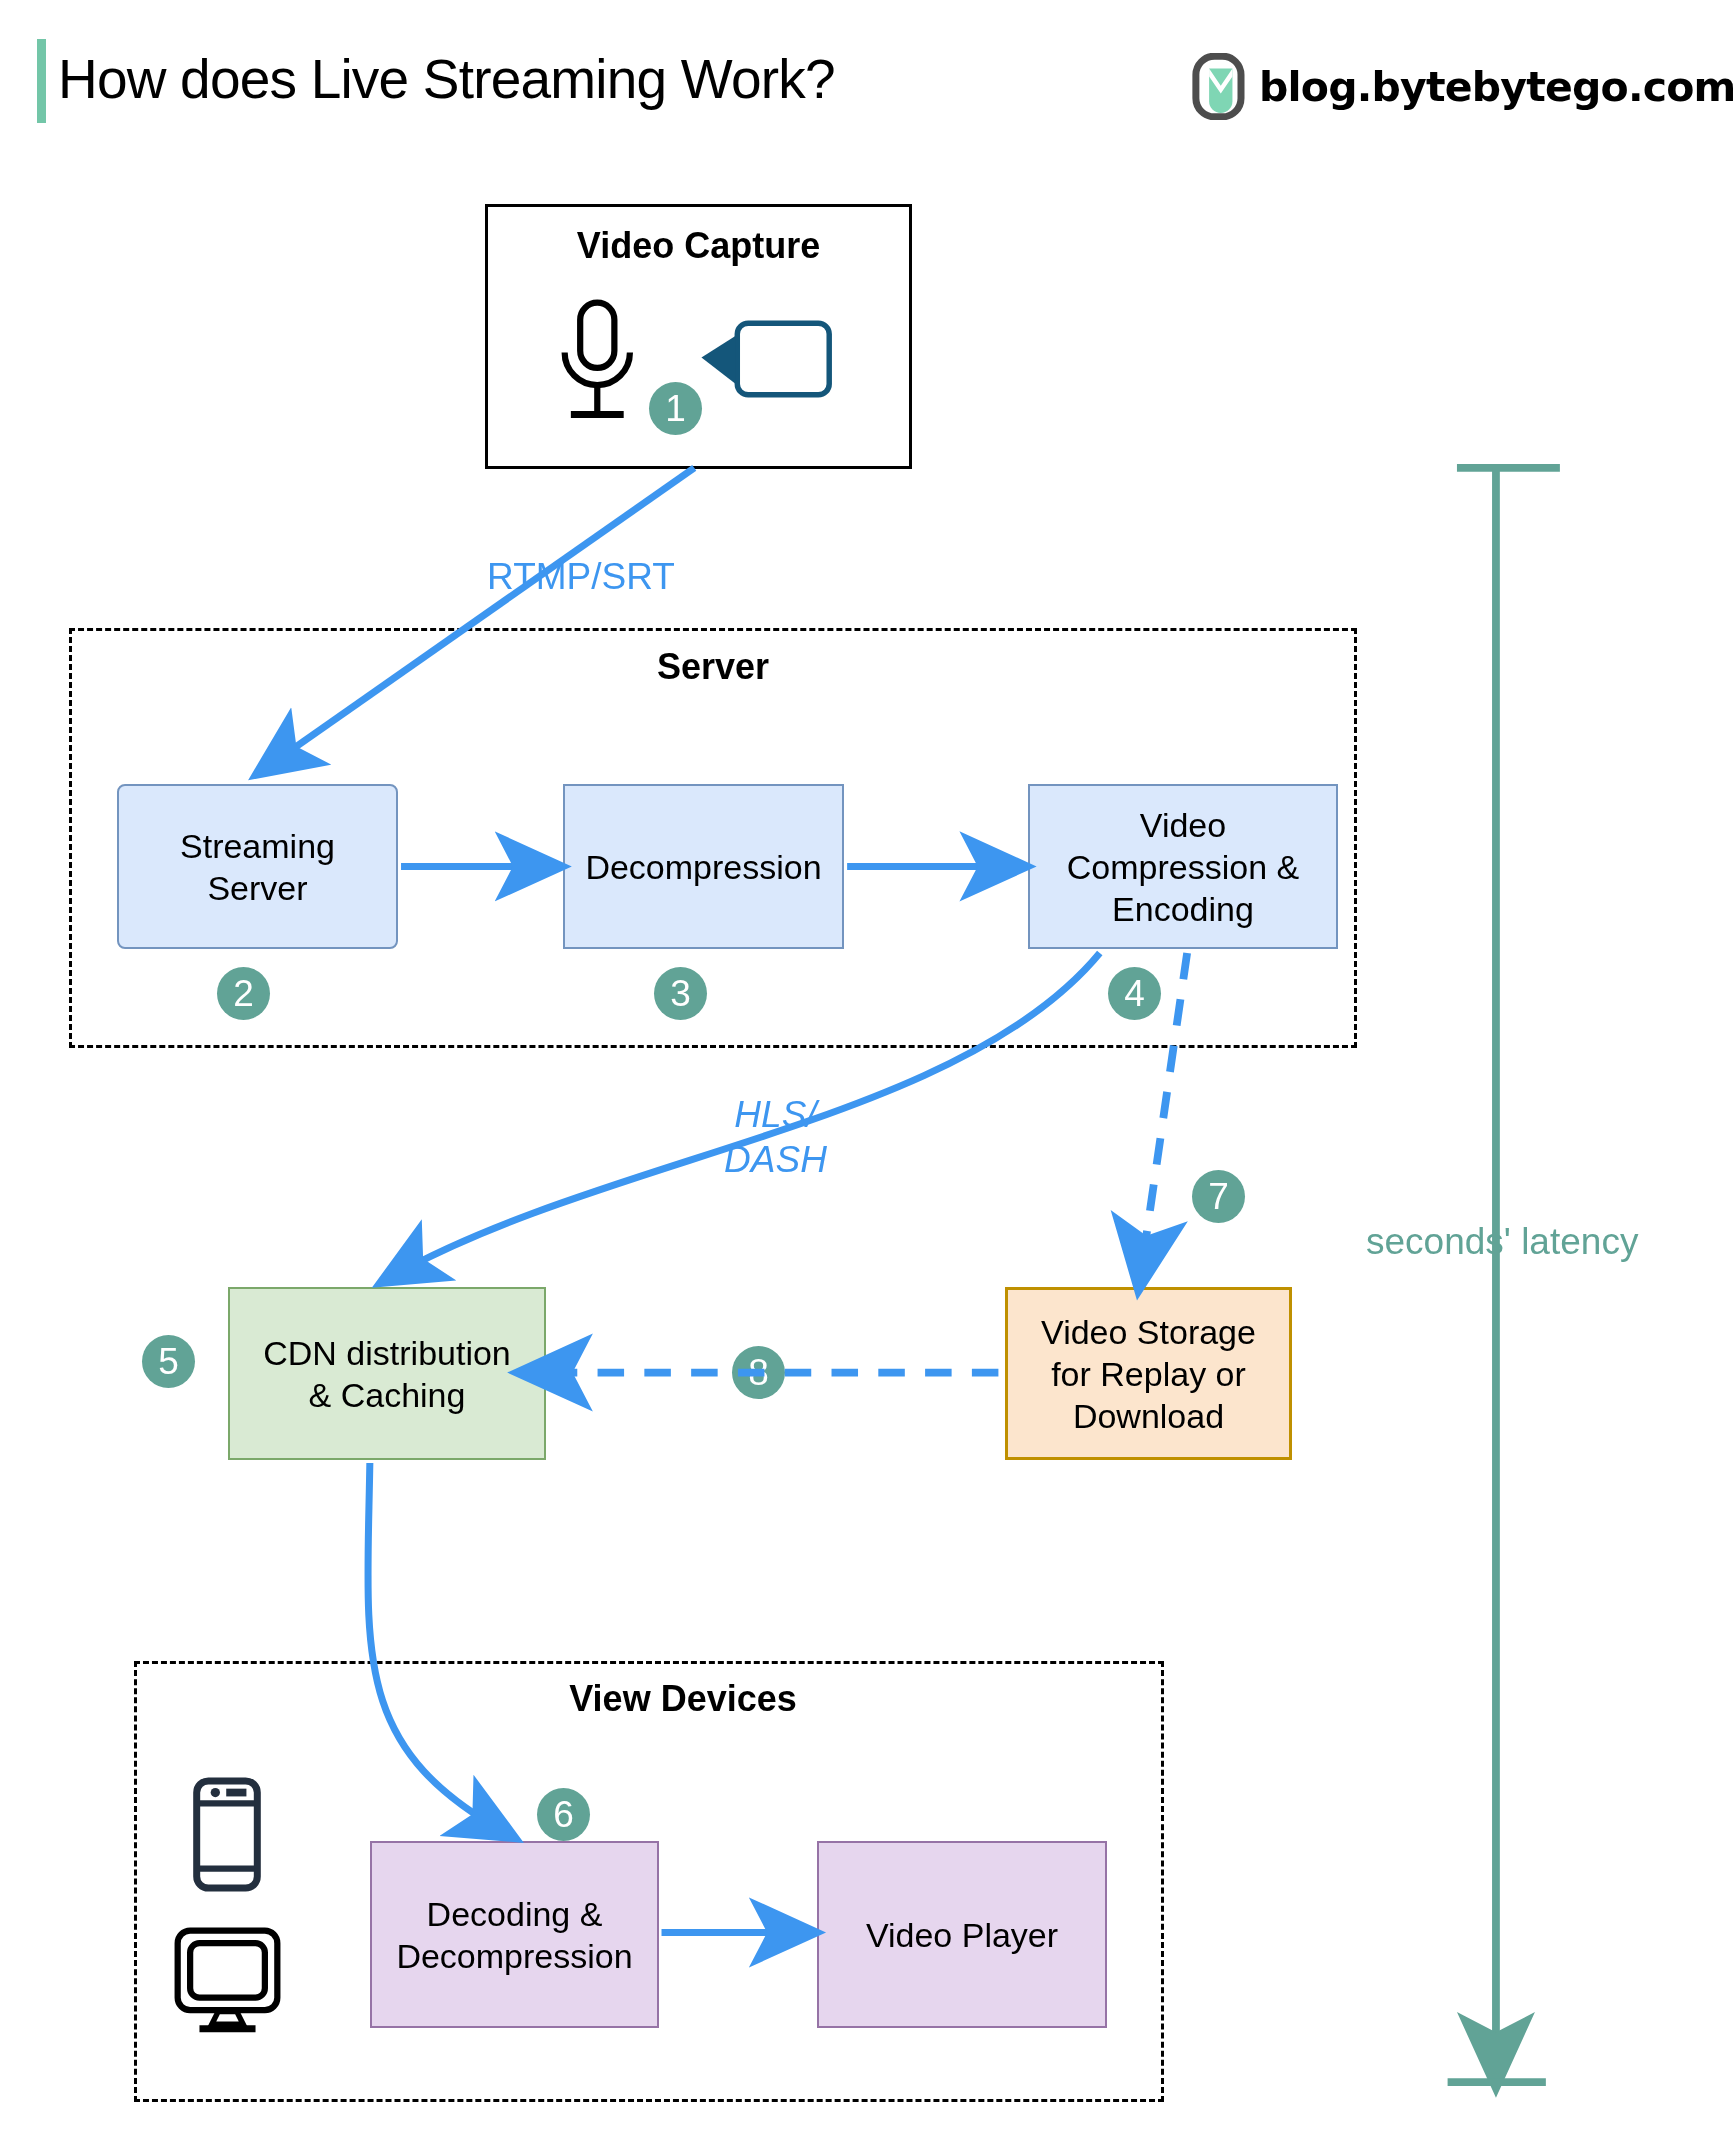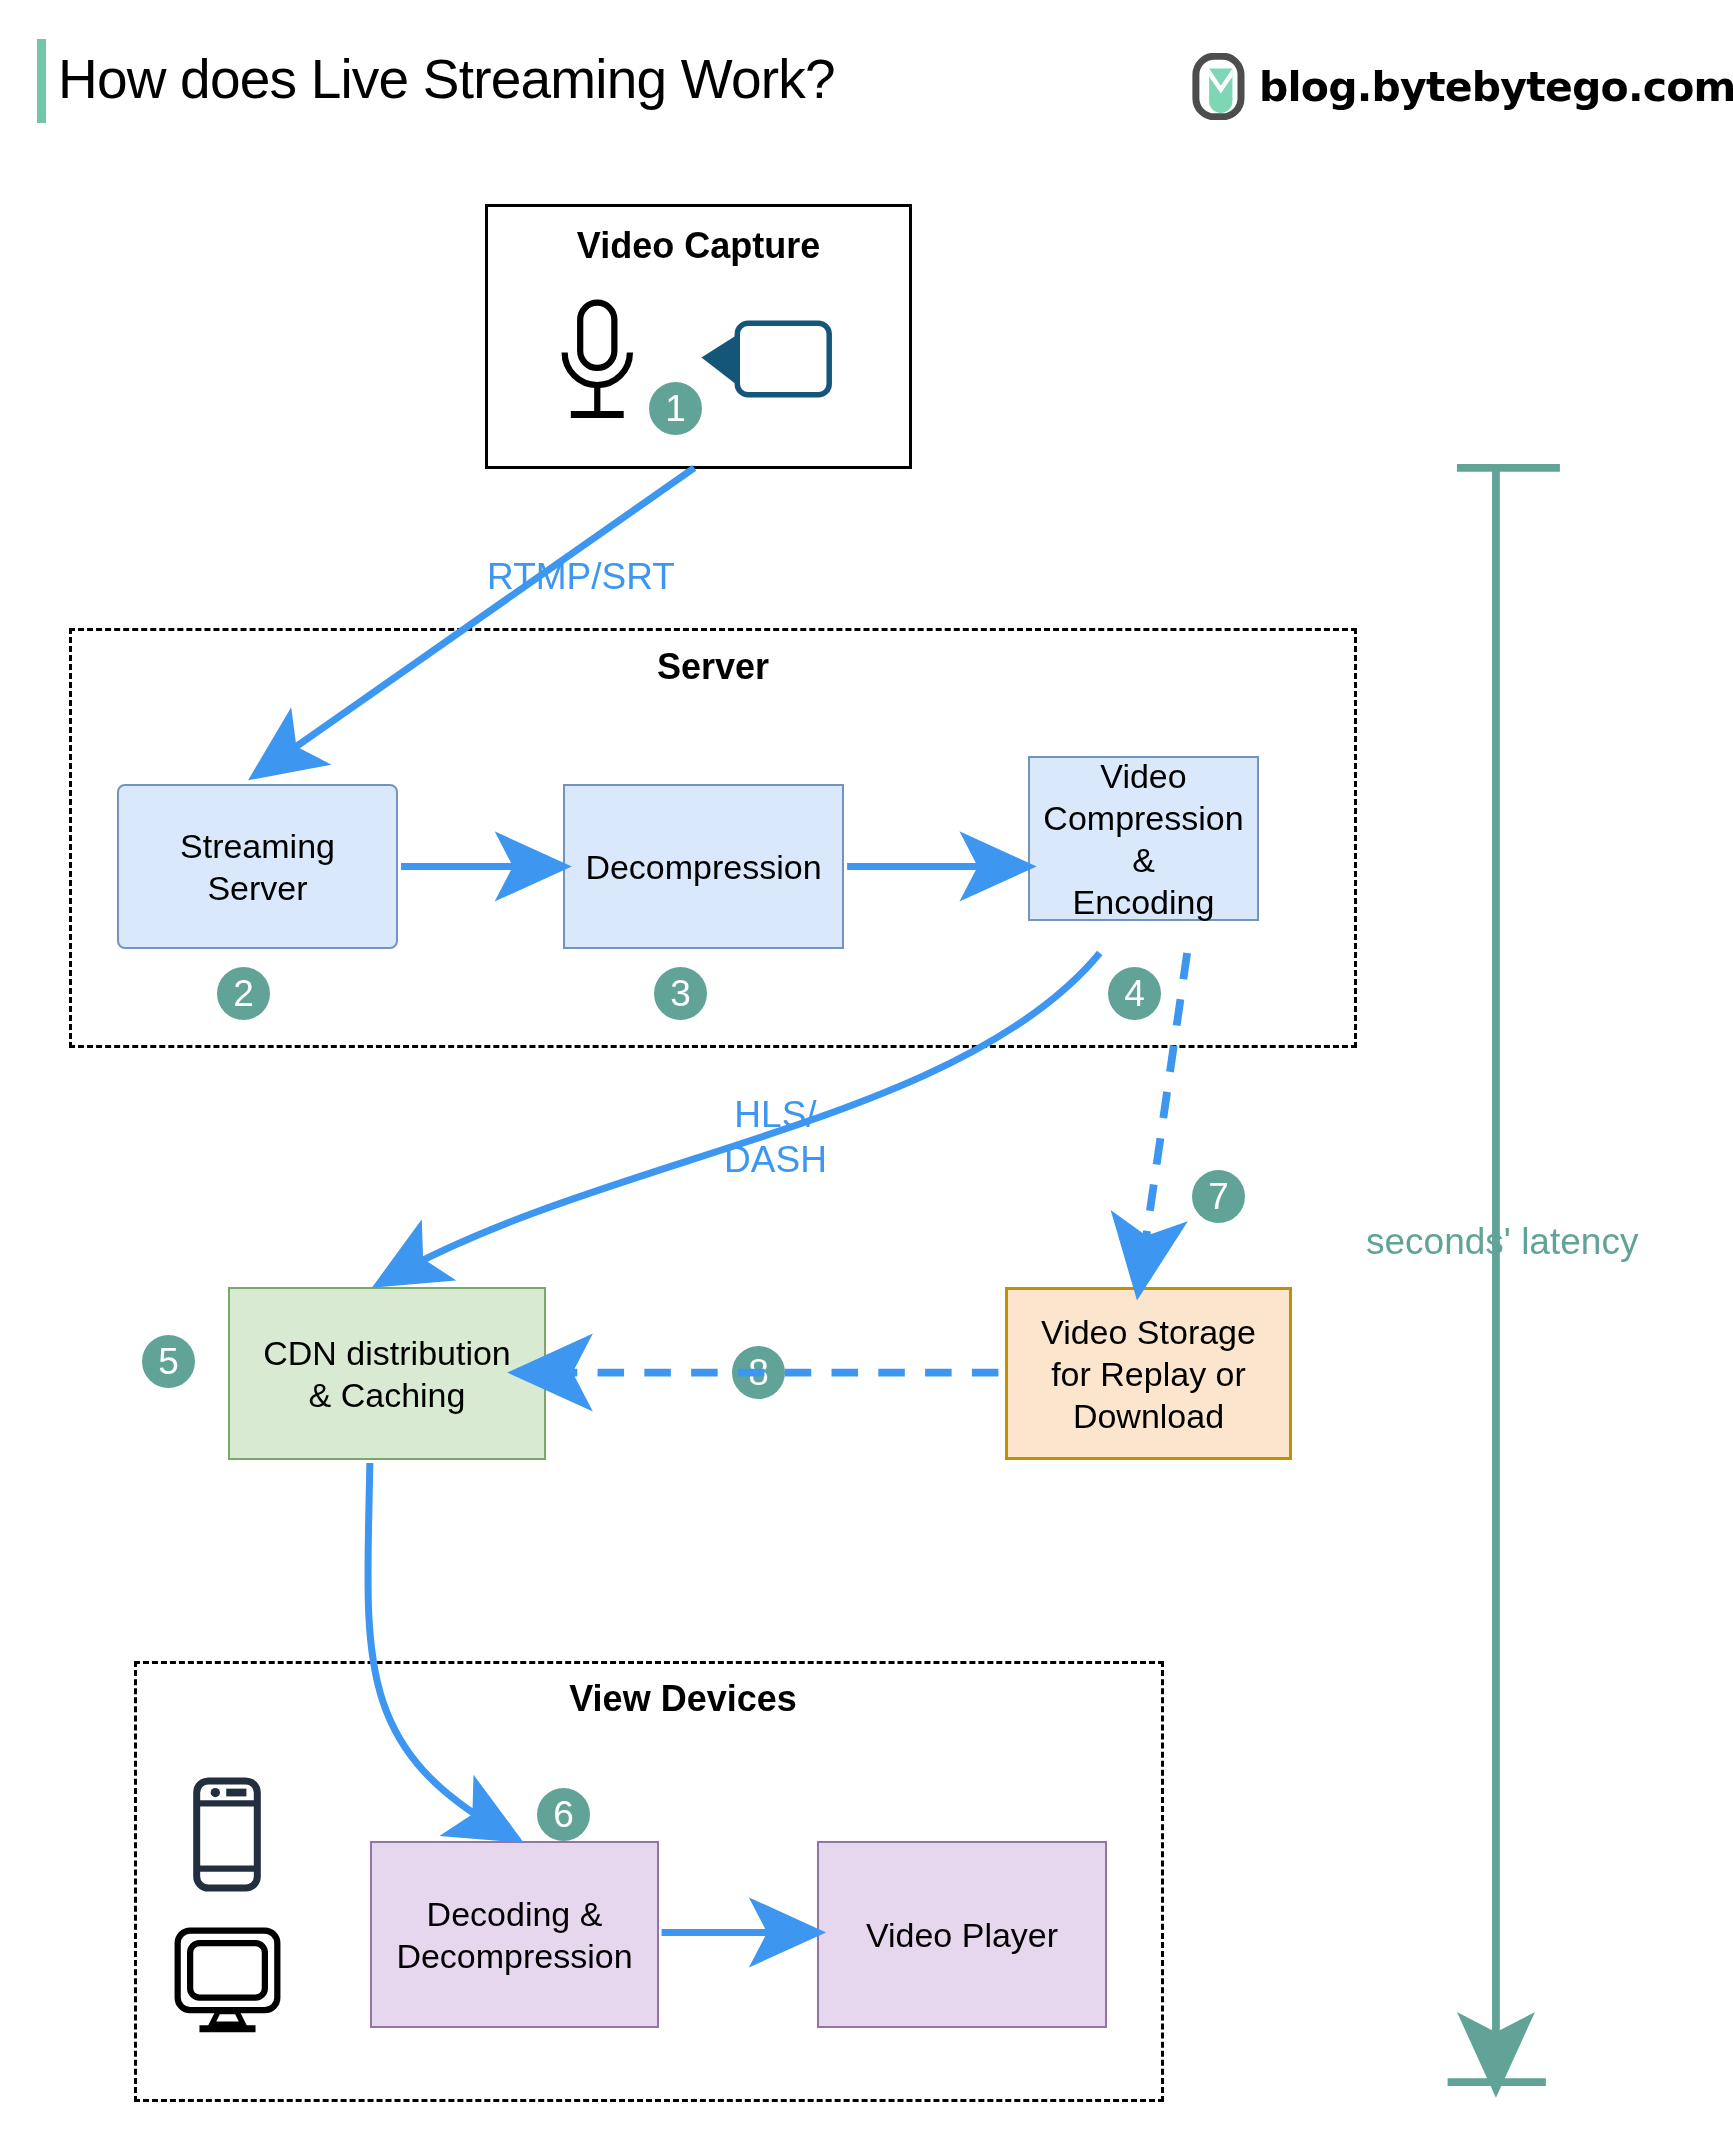--- a/index.html
+++ b/index.html
@@ -86,21 +86,21 @@
   <span style="white-space:pre-line">Streaming
 Server</span>
 </div>
 <div class="step" style="left:217px;top:967px;width:53px;height:53px;">2</div>
 
 <div class="node blue-node" style="left:563px;top:784px;width:281px;height:165px;">
   <span style="white-space:pre-line">Decompression</span>
 </div>
 <div class="step" style="left:654px;top:967px;width:53px;height:53px;">3</div>
 
-<div class="node blue-node" style="left:1028px;top:756px;width:231px;height:165px;justify-content:center;">
+<div class="node blue-node" style="left:1028px;top:784px;width:310px;height:165px;justify-content:center;">
   <span style="white-space:pre-line">Video
 Compression &amp;
 Encoding</span>
 </div>
 <div class="step" style="left:1108px;top:967px;width:53px;height:53px;">4</div>
 
 <div class="node green-node" style="left:228px;top:1287px;width:318px;height:173px;">
   <span style="white-space:pre-line">CDN distribution
 &amp; Caching</span>
 </div>
@@ -141,21 +141,21 @@
   <span style="white-space:pre-line">Decoding &amp;
 Decompression</span>
 </div>
 <div class="step" style="left:537px;top:1788px;width:53px;height:53px;">6</div>
 
 <div class="node purple-node" style="left:817px;top:1841px;width:290px;height:187px;">
   <span style="white-space:pre-line">Video Player</span>
 </div>
 
 <div class="edge-label" style="left:456px;top:554px;width:250px;">RTMP/SRT</div>
-<div class="edge-label" style="left:686px;top:1092px;width:179px;">HLS/
+<div class="edge-label" style="left:686px;top:1092px;width:179px;font-style:italic;">HLS/
 DASH</div>
 <div class="latency-label" style="left:1366px;top:1221px;">seconds' latency</div>
 
 <svg class="overlay" viewBox="0 0 2223 2730" width="1734" height="2129">
   <defs>
     <marker id="ah" markerWidth="12" markerHeight="12" refX="8" refY="5" orient="auto" markerUnits="strokeWidth">
       <path d="M0,0 L11,5 L0,10 L2.6,5 z" fill="#3d96f0"></path>
     </marker>
     <marker id="ah-teal" markerWidth="12" markerHeight="12" refX="8" refY="5" orient="auto" markerUnits="strokeWidth">
       <path d="M0,0 L11,5 L0,10 L2.6,5 z" fill="#61a396"></path>

